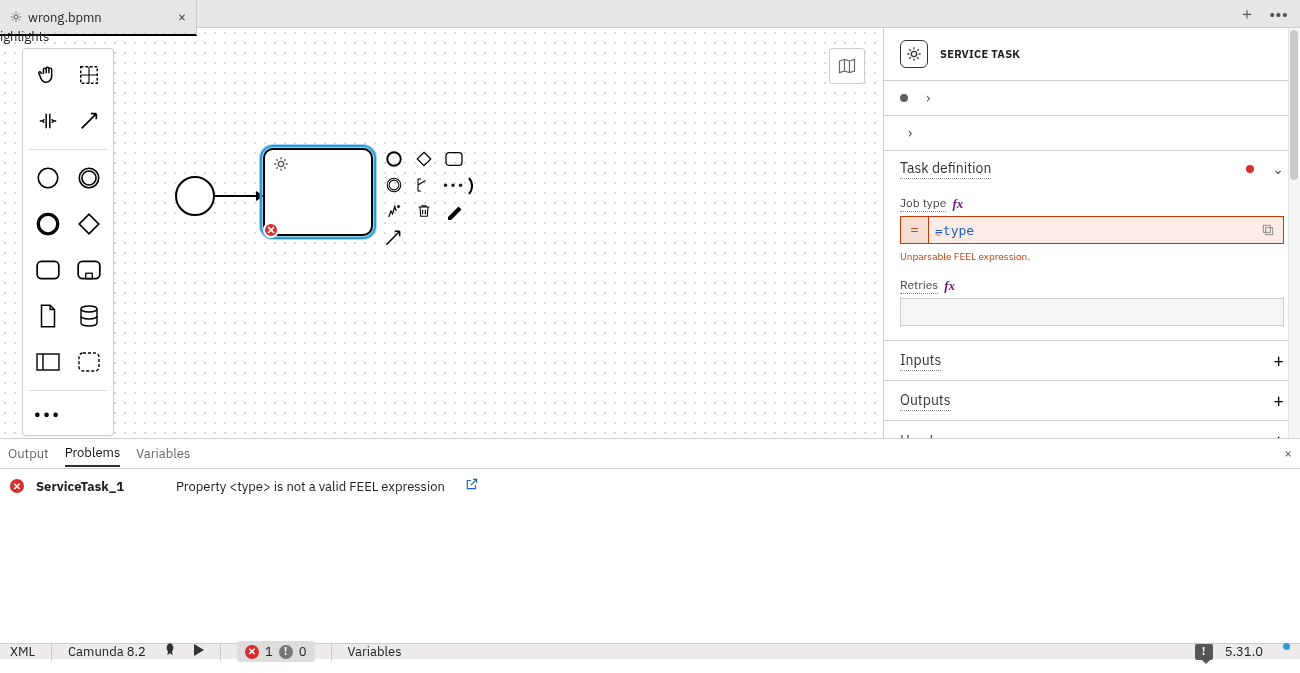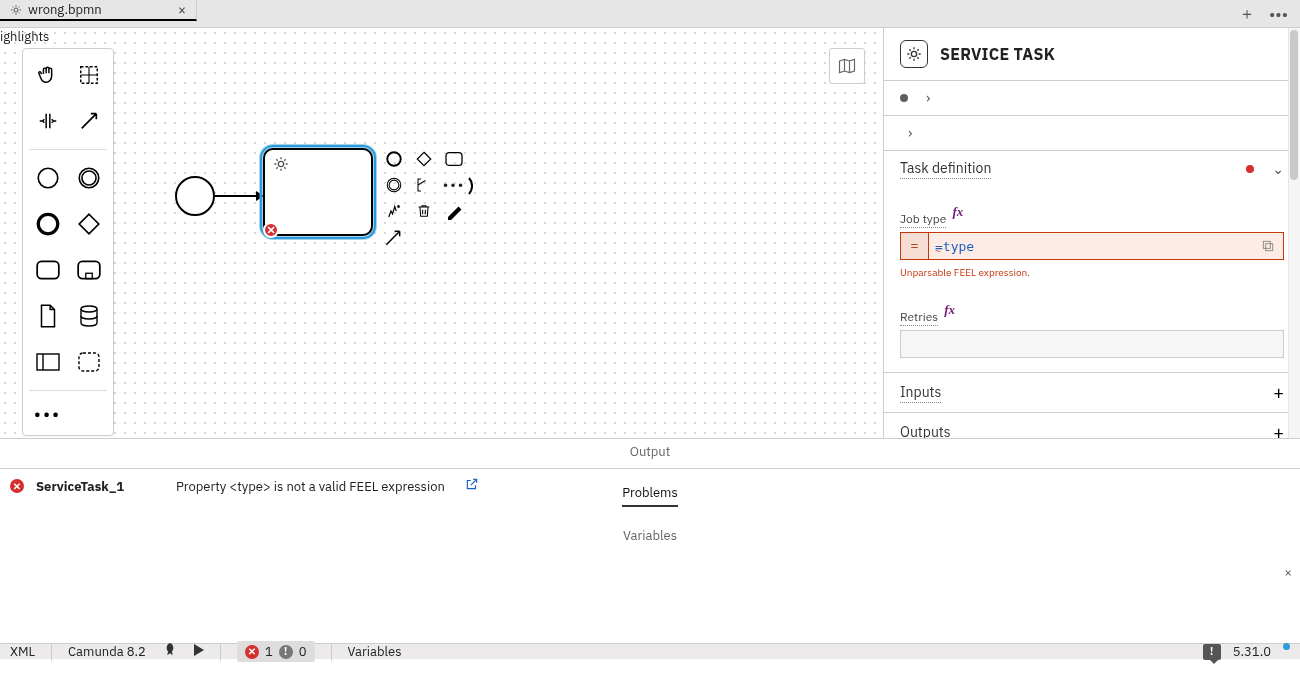--- a/index.html
+++ b/index.html
@@ -34,21 +34,21 @@
     border-bottom: 1px solid var(--border);
   }
   .tab {
     display: flex; align-items: center;
     padding: 0 10px;
     background: #e6e6e6;
     border-right: 1px solid var(--border);
     gap: 6px;
     font-size: 13px;
     border-bottom: 2px solid #000;
-    height: 21px;
+    height: 36px;
   }
   .tab .gear { width: 12px; height: 12px; }
   .tab-close { margin-left: 70px; font-size: 14px; color: #444; cursor: pointer; }
   .tabbar-actions { margin-left: auto; display: flex; align-items: center; gap: 14px; padding-right: 12px; color: #555; }
   .tabbar-actions span { font-size: 16px; cursor: pointer; }
 
   
   .main {
     display: flex;
     height: 410px;
@@ -179,21 +179,21 @@
     padding: 12px 16px;
   }
   .props-header .icon-box {
     width: 28px; height: 28px;
     border: 1.5px solid #333;
     border-radius: 6px;
     display: flex; align-items: center; justify-content: center;
   }
   .props-header .title {
     font-weight: 700;
-    font-size: 16px;
+    font-size: 11px;
     letter-spacing: 0.3px;
   }
   .section {
     border-top: 1px solid var(--border);
   }
   .section-header {
     display: flex; align-items: center;
     padding: 8px 16px;
     cursor: pointer;
     min-height: 32px;
@@ -205,21 +205,21 @@
   .section-header .chev { color: #555; font-size: 14px; margin-left: 8px; }
   .section-header .plus { color: #000; font-size: 18px; font-weight: 400; }
   .dot-gray { background: #5f5f5f; }
   .dot-red { background: #d62d2d; }
   .section-body { padding: 4px 16px 14px; }
   .field-label {
     font-size: 12px; color: #444;
     display: flex; align-items: center; gap: 6px;
     margin: 4px 0 4px;
   }
-  .field-label .lbl { border-bottom: 1px dotted #888; padding-bottom:1px;margin-top:16px;}
+  .field-label .lbl { border-bottom: 1px dotted #888; padding-bottom:1px;}
   .fx { color: #701a75; font-style: italic; font-weight: 700; font-family: serif; font-size: 13px; }
   .feel-wrap {
     display: flex;
     align-items: stretch;
     border: 1px solid var(--red);
     height: 28px;
     background: var(--error-bg);
   }
   .feel-eq {
     width: 28px; display: flex; align-items: center; justify-content: center;
@@ -270,21 +270,20 @@
     height: 205px;
     border-top: 1px solid var(--border);
     display: flex; flex-direction: column;
   }
   .bottom-tabs {
     display: flex; align-items: center;
     padding: 0 8px;
     height: 30px;
     gap: 16px;
     border-bottom: 1px solid var(--border);
-    flex-direction: column;
   }
   .btab { color: #666; cursor: pointer; padding: 4px 0; }
   .btab.active { color: #111; border-bottom: 2px solid #333; }
   .bottom-tabs .close { margin-left: auto; color: #555; cursor: pointer; }
   .problem-row {
     display: flex; align-items: center;
     padding: 8px 10px;
     gap: 12px;
   }
   .problem-row .err-icon {
@@ -303,21 +302,21 @@
     display: flex; align-items: center;
     padding: 0 10px;
     gap: 16px;
     font-size: 13px;
   }
   .status .sep-v { width: 1px; height: 18px; background: #ccc; }
   .status .btn-grp { display: flex; align-items: center; gap: 6px; padding: 2px 8px; background: #dedcdc; border-radius: 3px;}
   .status .btn-grp .e { width:14px;height:14px;border-radius:50%;background:#d62d2d;color:#fff;display:flex;align-items:center;justify-content:center;font-size:10px;font-weight:bold;}
   .status .btn-grp .w { width:14px;height:14px;border-radius:50%;background:#777;color:#fff;display:flex;align-items:center;justify-content:center;font-size:10px;font-weight:bold;}
   .status .right { margin-left: auto; display: flex; align-items: center; gap: 12px; }
-  .status .version { display: flex; align-items: center; gap: 12px; text-align: right; }
+  .status .version { display: flex; align-items: center; gap: 20px; text-align: right; }
   .status .version .blue-dot { width: 7px; height: 7px; border-radius: 50%; background: #2b9cd8; position: relative; top: -5px;}
   .status .feedback { width:18px;height:16px;background:#555;border-radius:2px;position:relative;}
   .status .feedback::after{content:"";position:absolute;bottom:-4px;right:3px;border-top:4px solid #555;border-left:4px solid transparent;border-right:4px solid transparent;}
   .status .feedback-inner{position:absolute;color:#fff;font-size:10px;font-weight:bold;width:100%;text-align:center;line-height:15px;}
 
   .icon-play { width:0;height:0;border-left:10px solid #333;border-top:6px solid transparent;border-bottom:6px solid transparent;display:inline-block;}
 
 </style>
 </head>
 <body>

